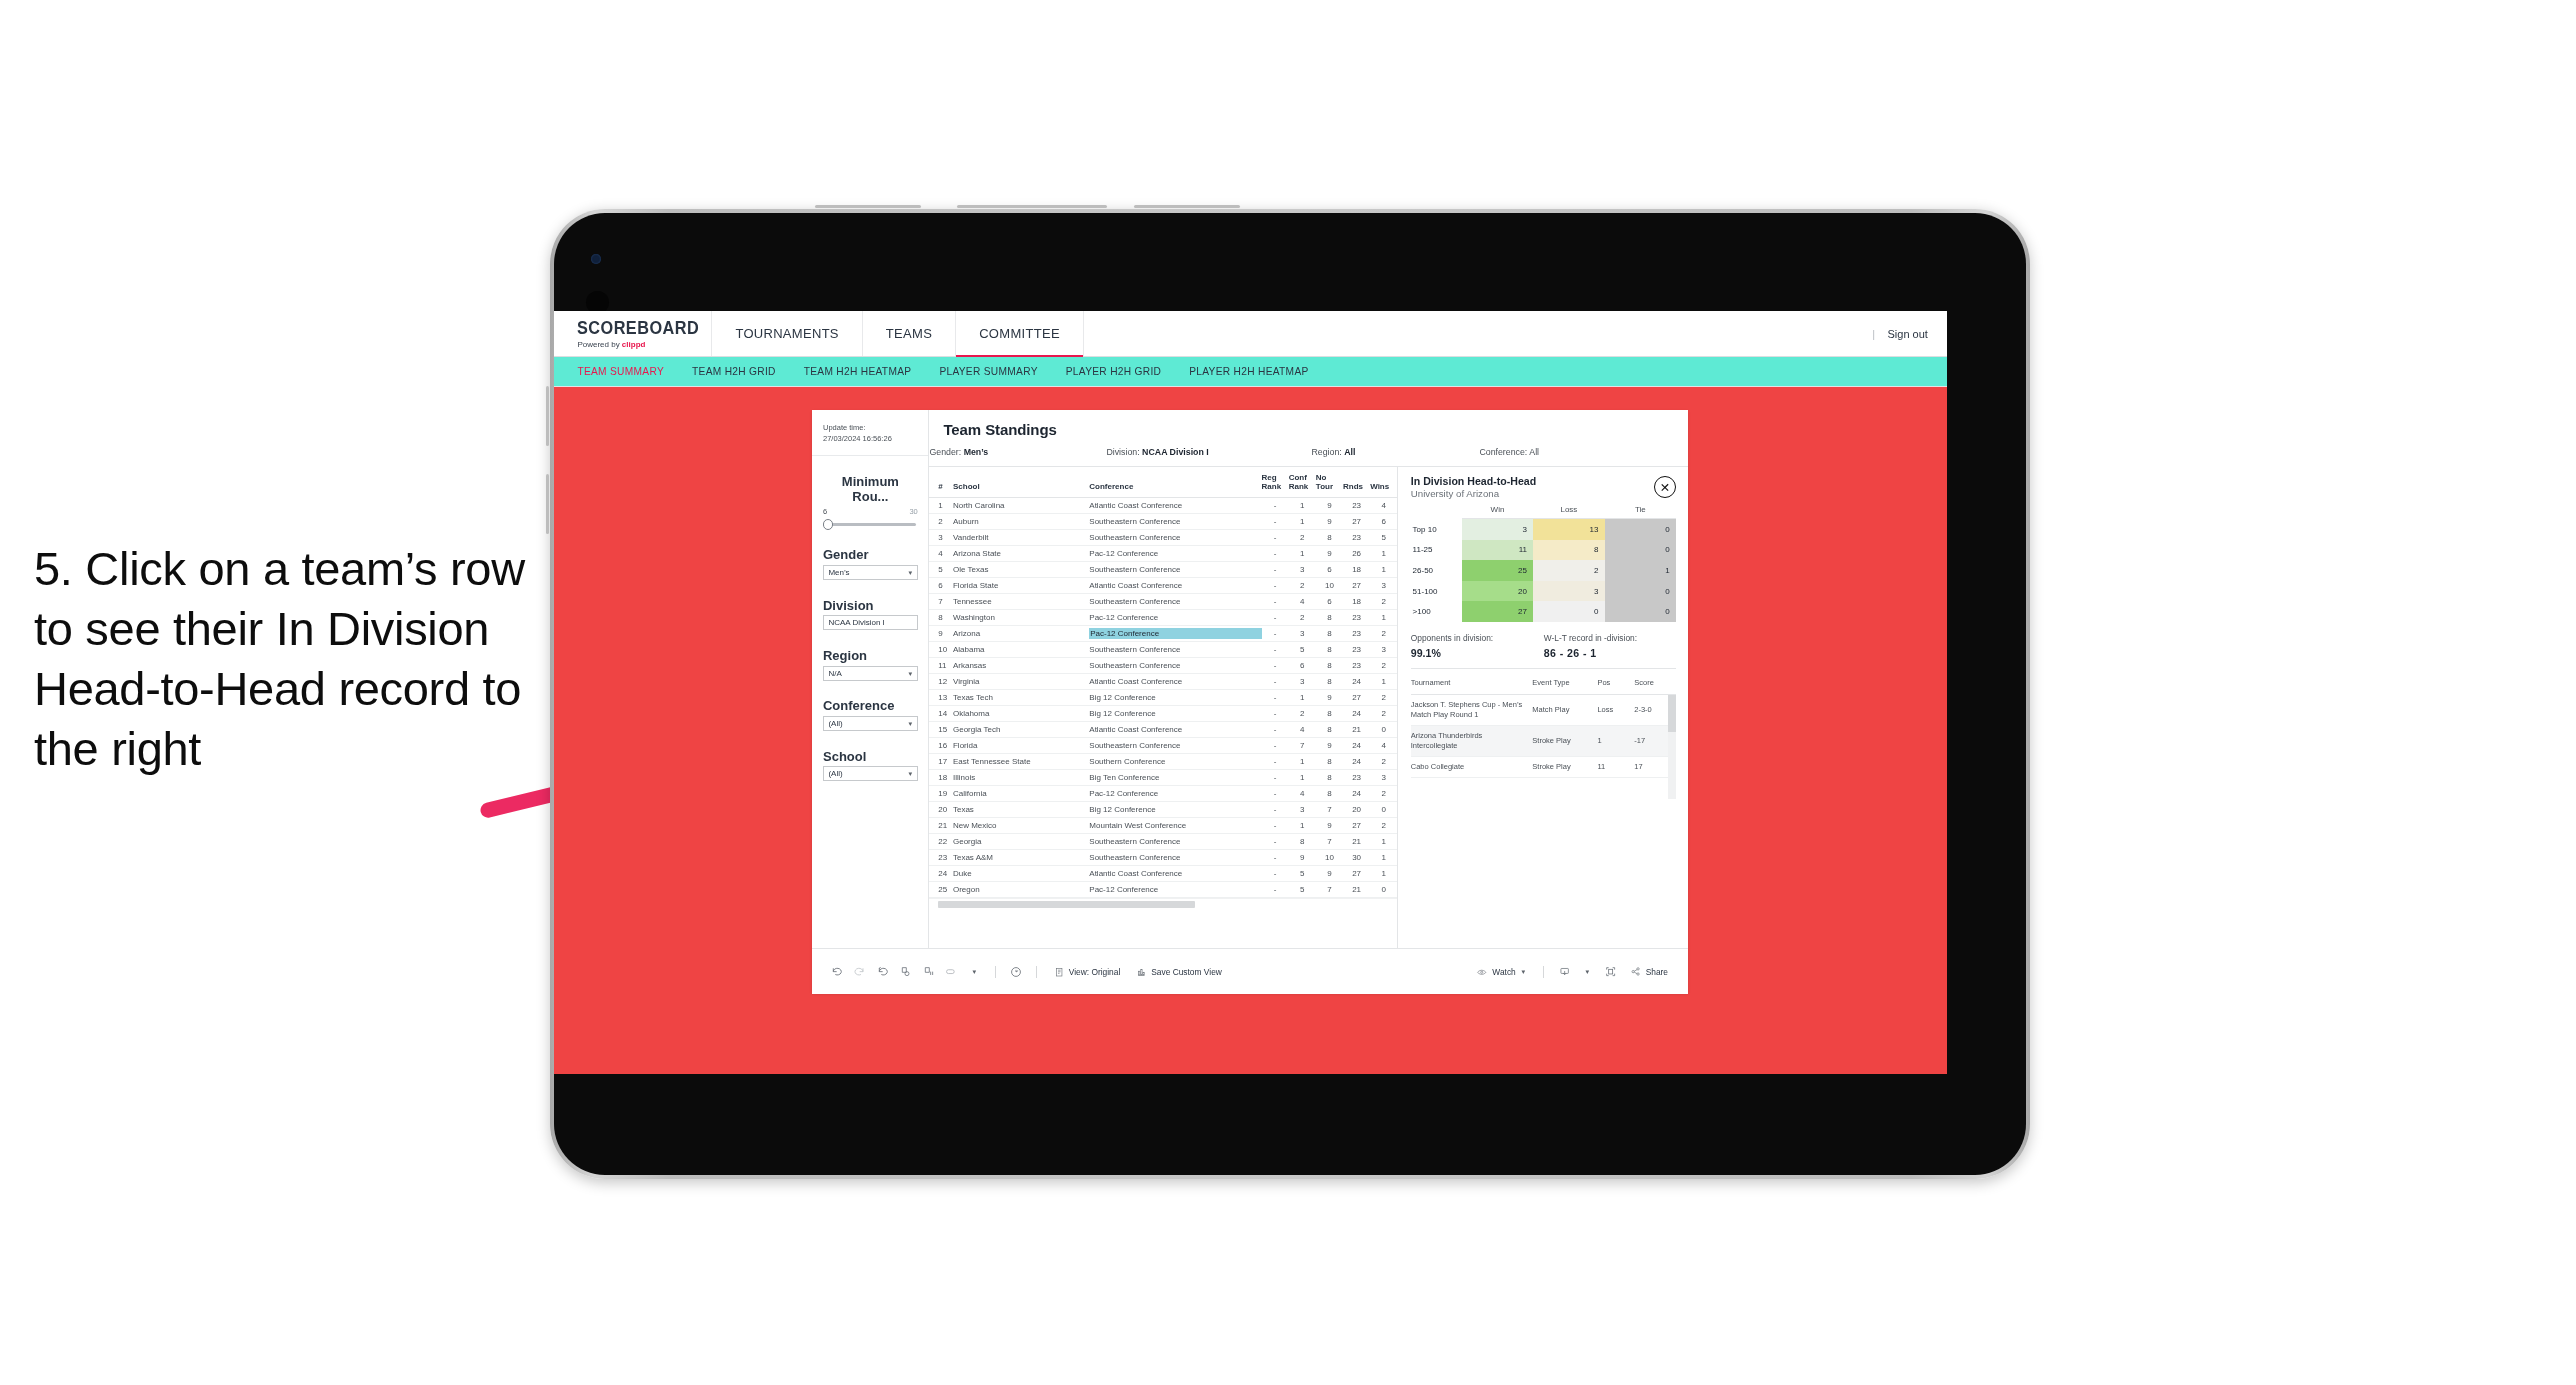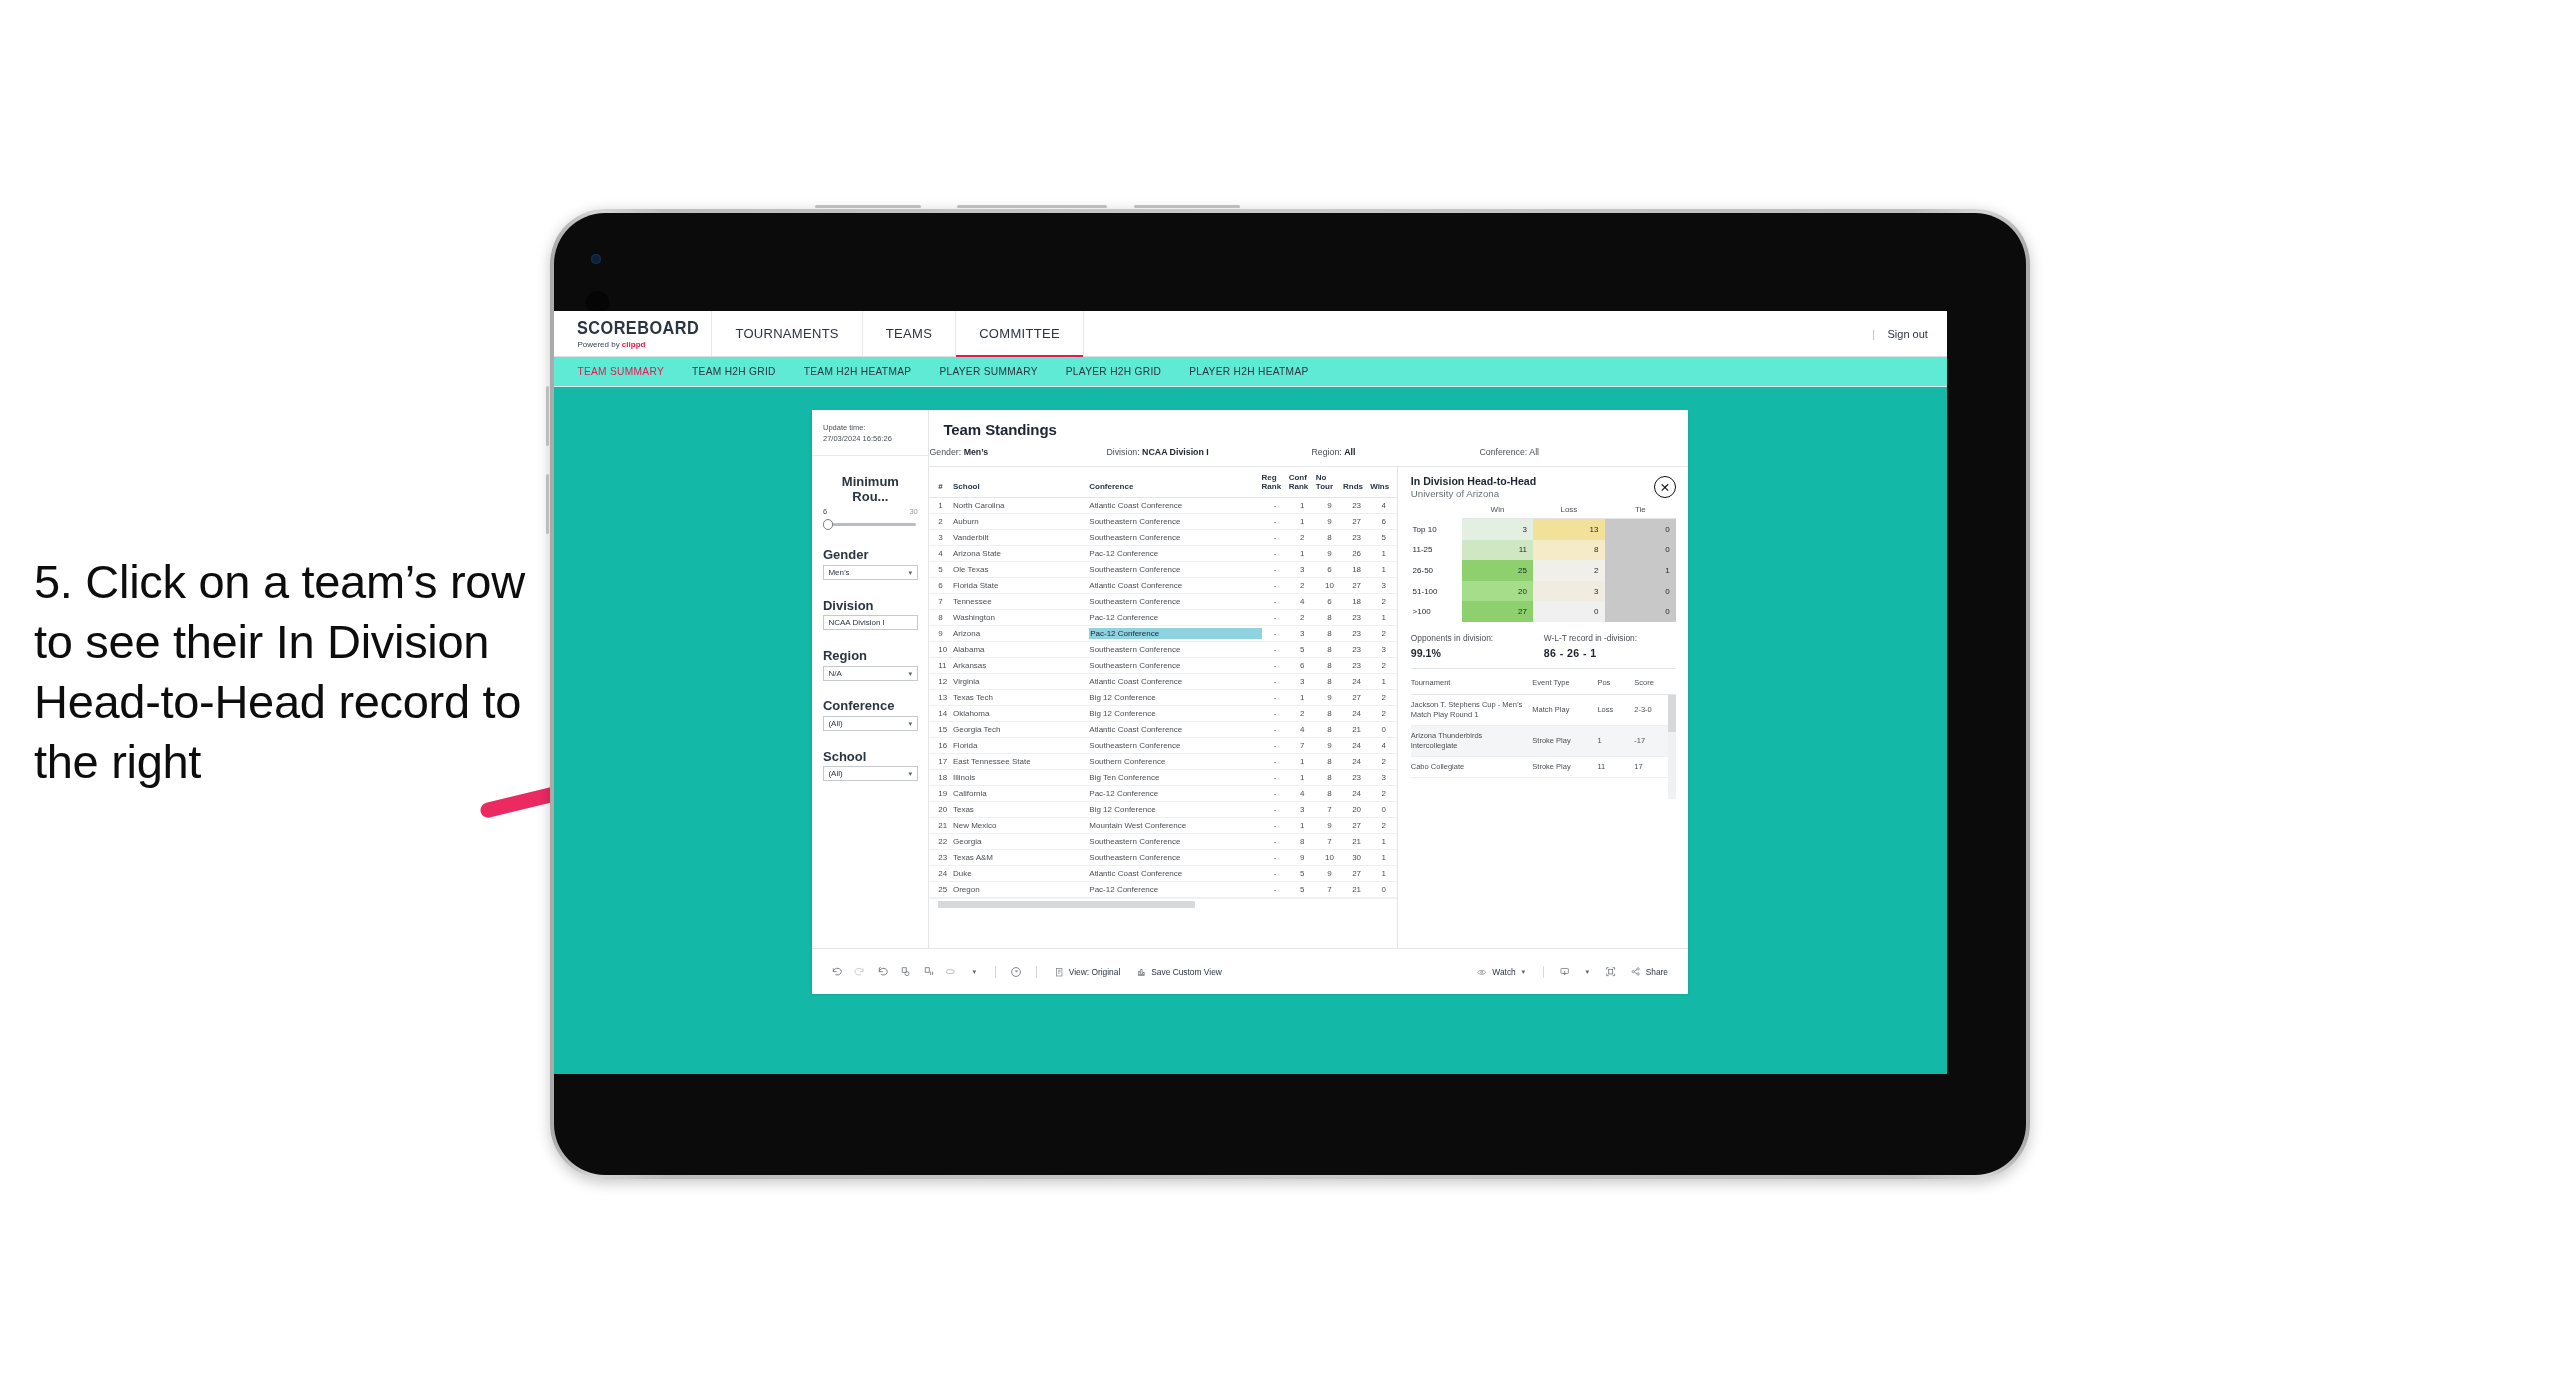--- a/index.html
+++ b/index.html
@@ -7,21 +7,21 @@
     width: 2576px; height: 1386px;
     background: #ffffff;
     font-family: "Liberation Sans", sans-serif;
     overflow: hidden;
   }
   .page { position: relative; width: 2576px; height: 1386px; background:#fff; }
 
   
   .caption {
     position: absolute;
-    left: 34px; top: 552px;
+    left: 34px; top: 539px;
     width: 531px;
     font-size: 47px;
     line-height: 1.28;
     color: #0d0d0d;
     font-family: "Liberation Sans", sans-serif;
     letter-spacing: -0.3px;
   }
 
   
   .arrow-svg { position:absolute; left:442px; top:655px; width:602px; height:204px; }
@@ -103,21 +103,21 @@
   .subnav {
     height:30px; background:#5eead4;
     display:flex; align-items:center; padding-left:23px;
     border-bottom:0.9px solid #e2e4e6; gap:28px;
   }
   .subtab { font-size:10.2px; color:#2b3542; letter-spacing:0.3px; cursor:pointer; }
   .subtab.active { color:#e8174e; }
 
   
   .workspace {
-    height: 687px; background:#14b8a6;
+    height: 687px; background:#ef4444;
     padding: 32px 0 0 0;
     position:relative;
   }
   .dashboard {
     position:absolute; left:258px; top:23px;
     width: 876px; height: 584px;
     background:#fff;
     box-shadow: 0 0.9px 2.7px rgba(0,0,0,0.14);
     display:flex; flex-direction:column;
   }

